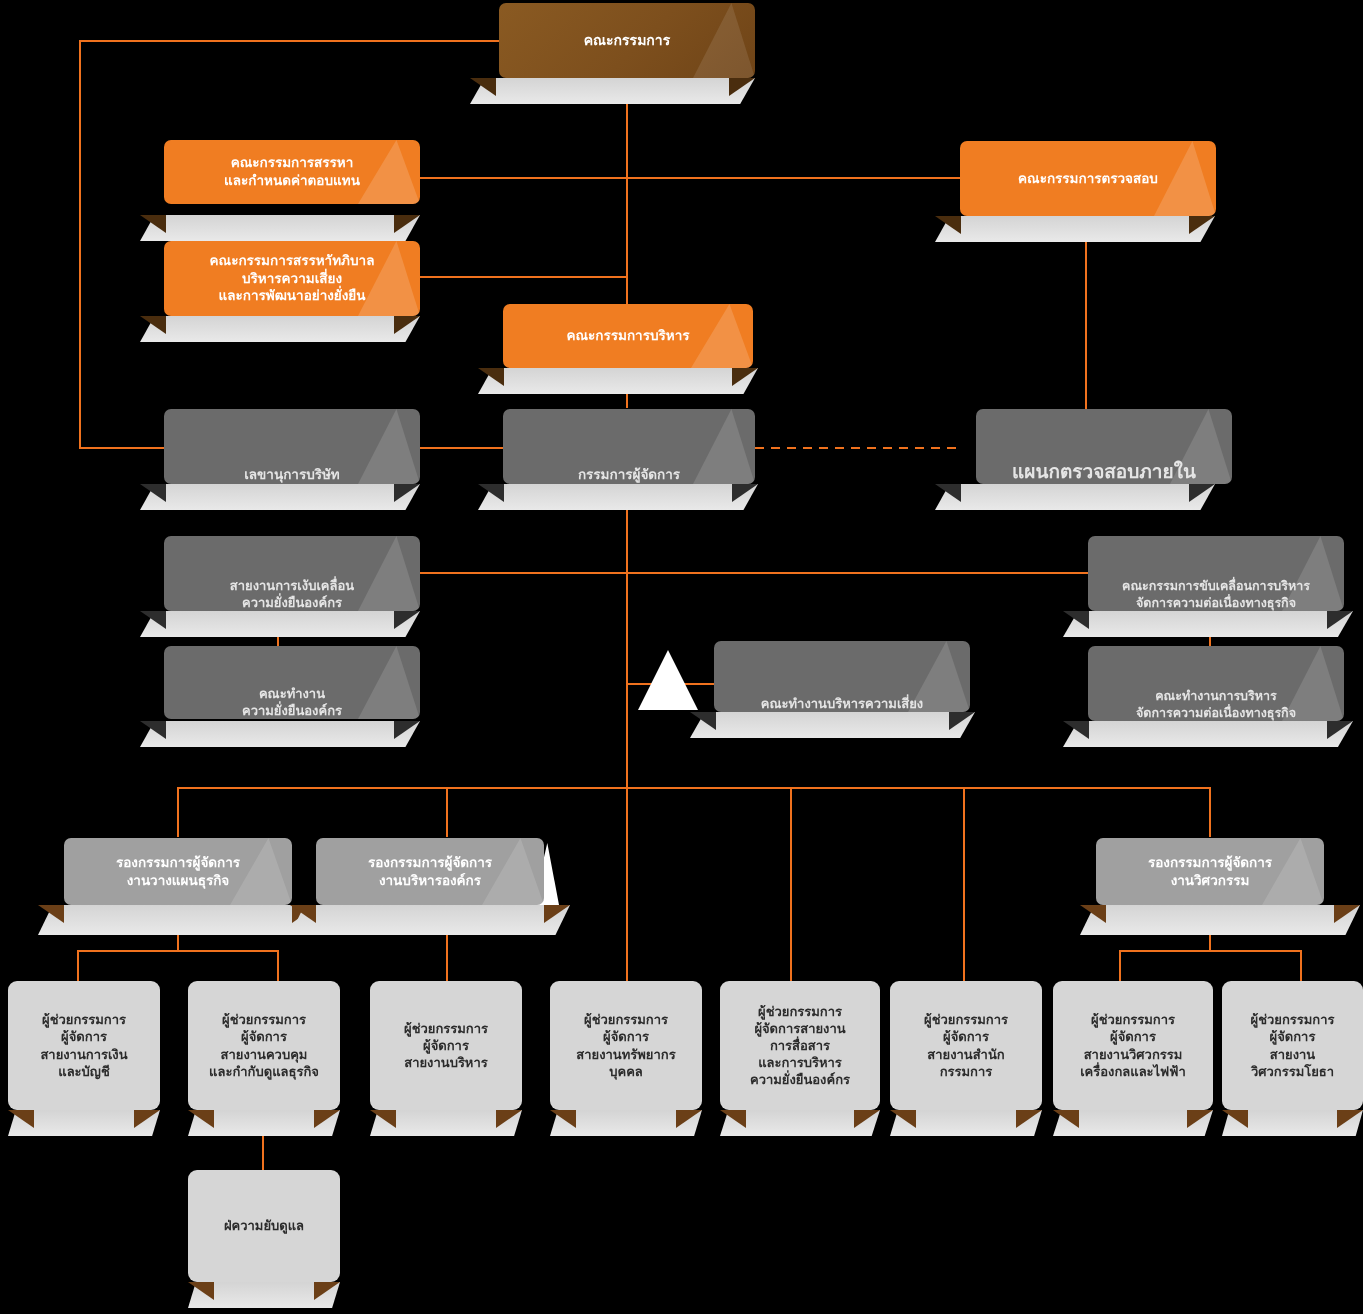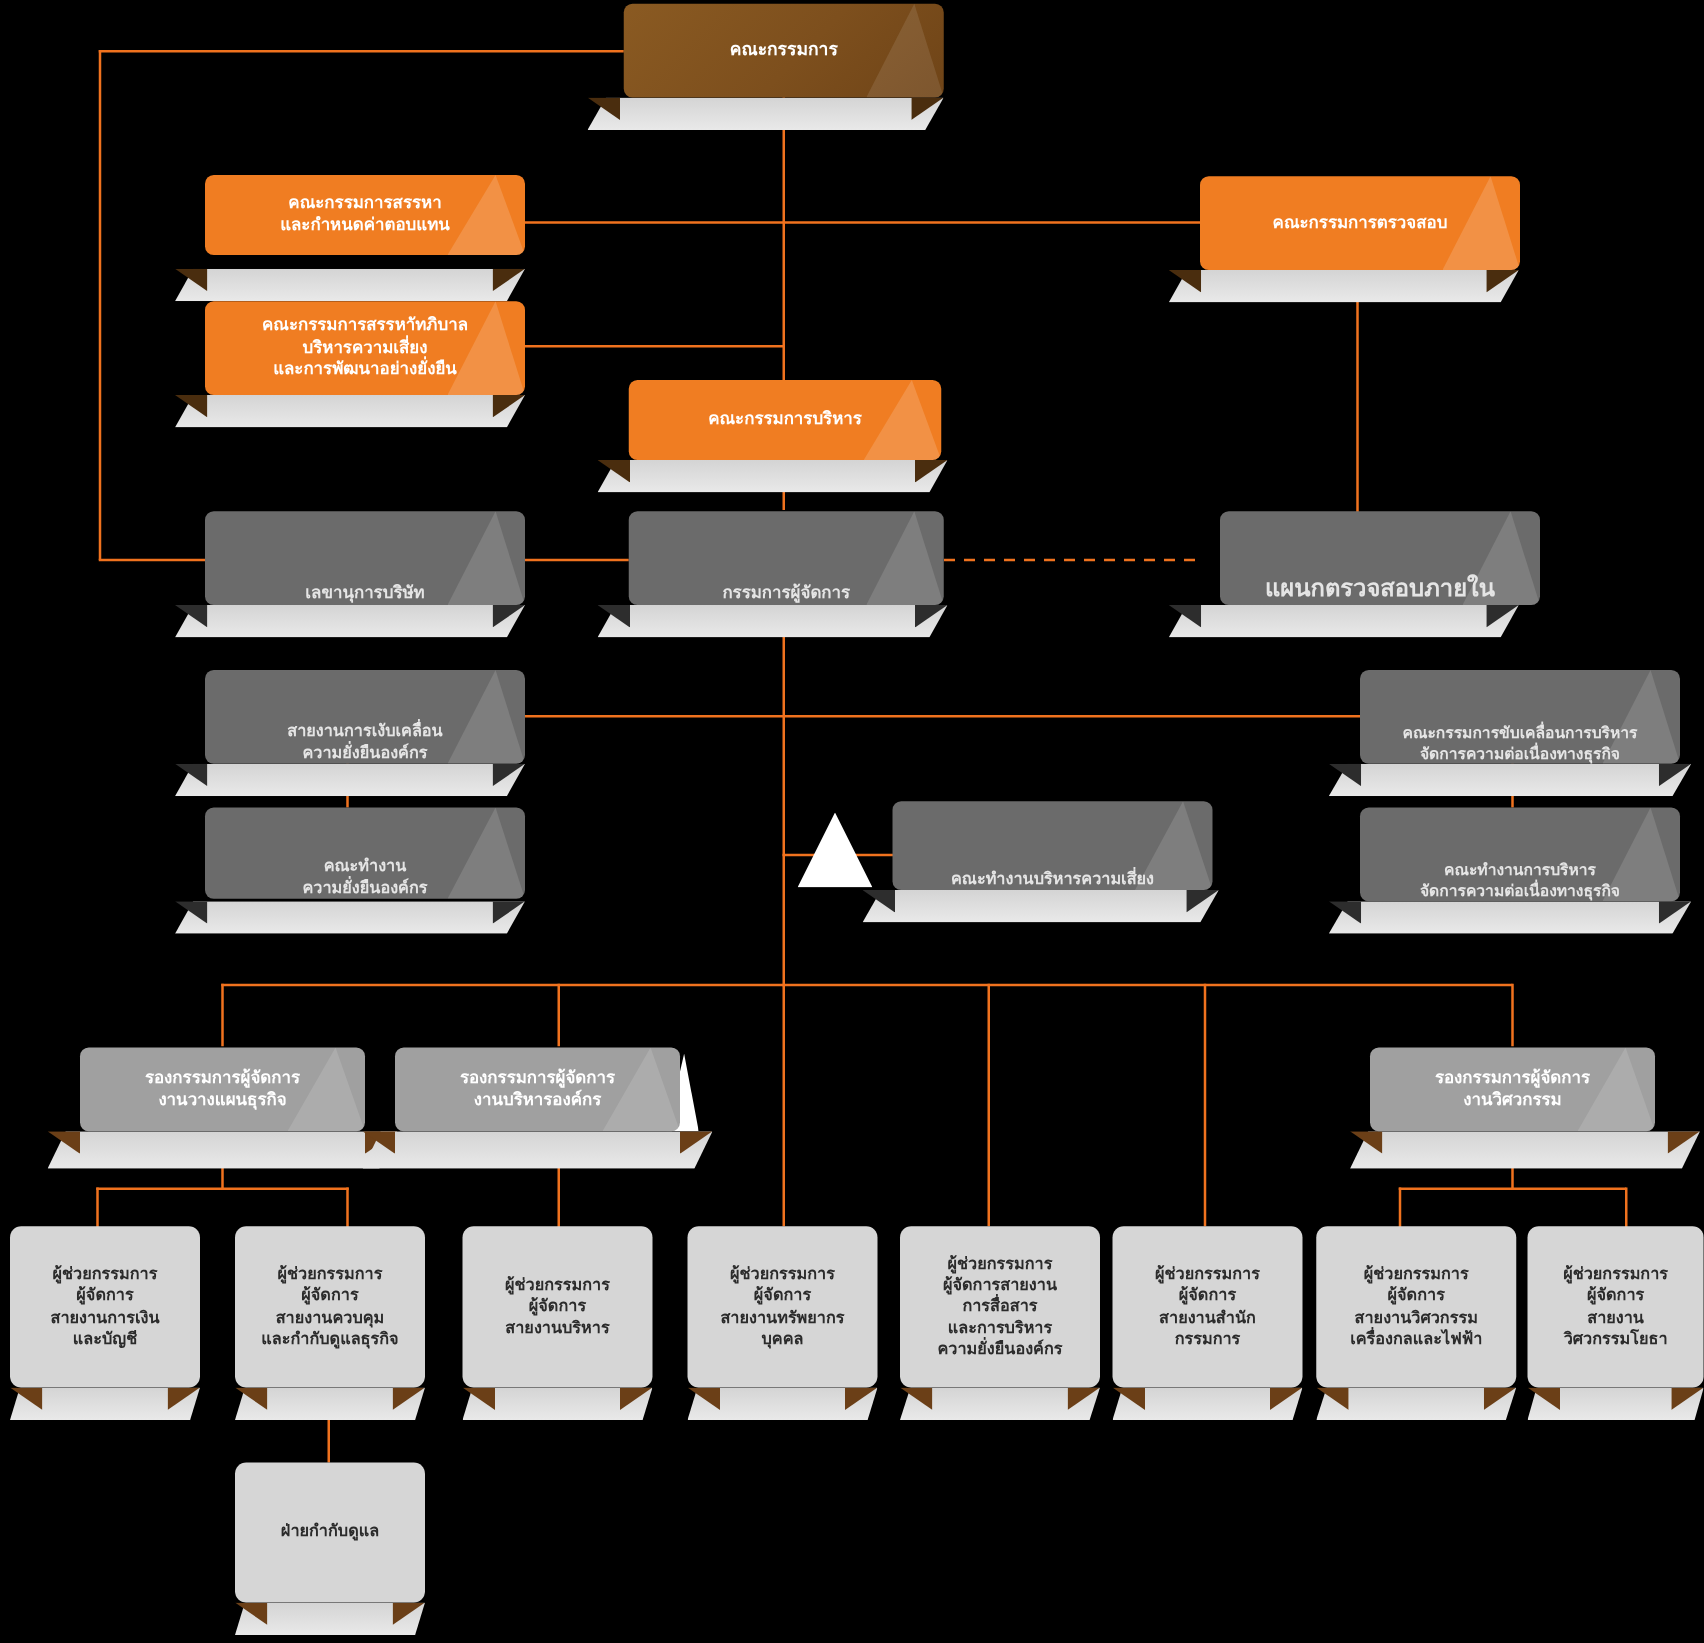--- a/index.html
+++ b/index.html
@@ -369,16 +369,16 @@
 สายงาน
 วิศวกรรมโยธา</span>
   </div>
 
   <div class="slab" style="left:188px;top:1282px;width:152px;height:26px;">
     <div class="sheet"></div>
       <div class="foldL foldChoc"></div>
       <div class="foldR foldChoc"></div>
   </div>
   <div class="node grayL" style="left:188px;top:1170px;width:152px;height:112px;font-size:13px;">
-    <span class="tx">ฝ่ายกำกับดูแล</span>
+    <span class="tx">ฝ่ความยับดูแล</span>
   </div>
 
 </div>
 
 </body></html>

